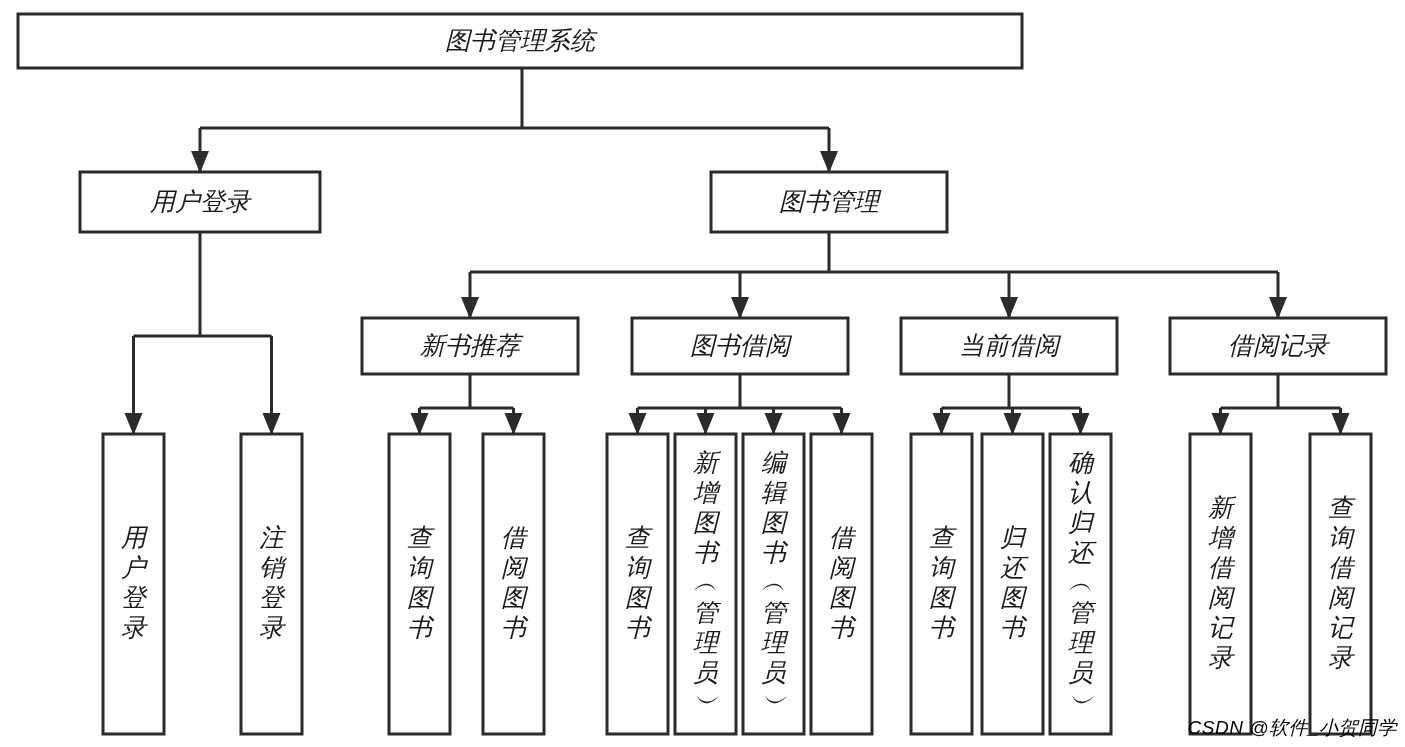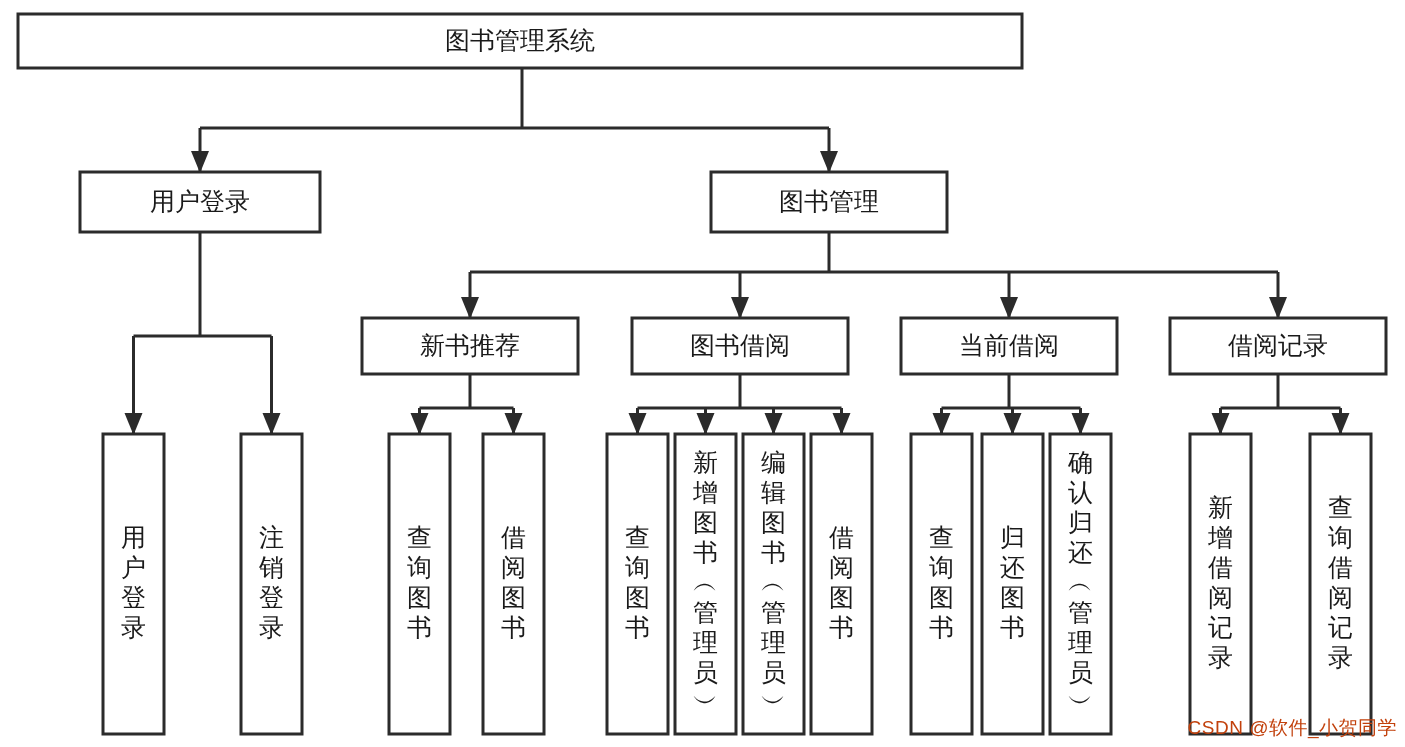--- a/index.html
+++ b/index.html
@@ -12,20 +12,21 @@
     width: 1405px;
     height: 747px;
     font-family: "Liberation Sans", "DejaVu Sans", sans-serif;
     overflow: hidden;
     position: relative;
   }
   #diagram-root {
     position: relative;
     width: 1405px;
     height: 747px;
+    font-style: italic;
   }
   svg#flow-svg {
     position: absolute;
     top: 0;
     left: 0;
     width: 1405px;
     height: 747px;
     display: block;
   }
   .node-box {
@@ -57,21 +58,21 @@
     fill: #1a1a1a;
     text-anchor: middle;
     dominant-baseline: middle;
   }
   .watermark-text {
     position: absolute;
     right: 8px;
     bottom: 6px;
     font-family: "Liberation Sans", "DejaVu Sans", sans-serif;
     font-size: 19px;
-    color: #c2410c;
+    color: #000000;
     letter-spacing: 0.5px;
     white-space: nowrap;
     user-select: none;
   }
 </style>
 </head>
 <body>
 
 <div id="diagram-root">
   <svg id="flow-svg" viewBox="0 0 1405 747">

